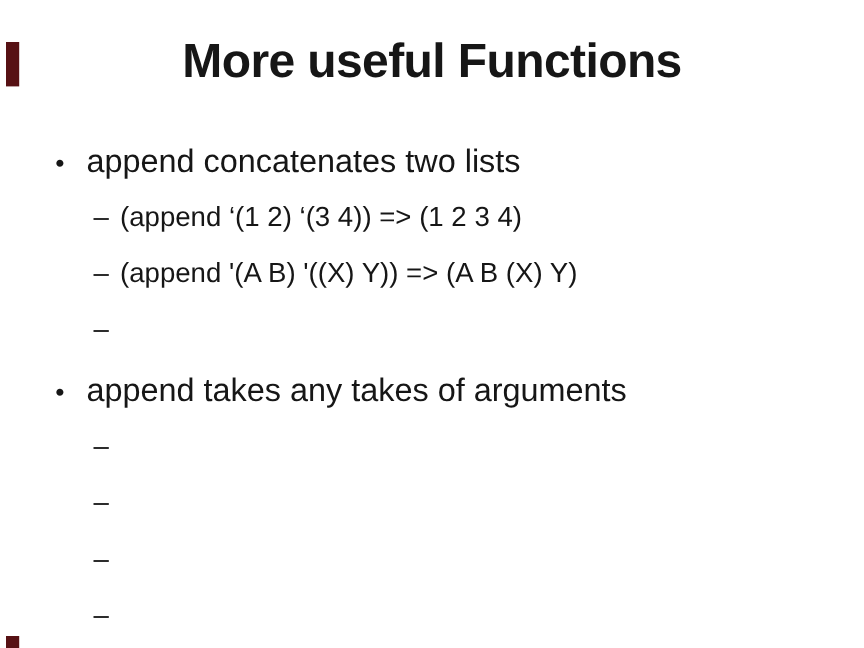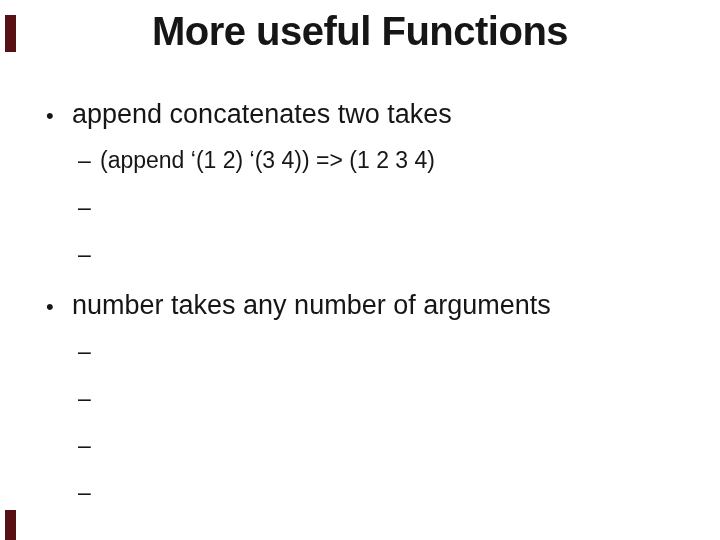--- a/index.html
+++ b/index.html
@@ -22,21 +22,21 @@
   }
   .corner-accent {
     position: absolute;
     left: 5px;
     width: 11px;
     background: var(--accent);
   }
   .corner-accent.top { top: 7px; height: 37px; }
   .corner-accent.bottom { bottom: 8px; height: 30px; }
   .title {
-    margin-top: 8px;
+    margin-top: 28px;
     text-align: center;
     font-size: 40px;
     line-height: 1.15;
     font-weight: bold;
     letter-spacing: -0.5px;
   }
   .content { margin-top: 44px; }
   .line {
     display: flex;
     align-items: baseline;
@@ -72,37 +72,38 @@
 <div class="slide">
   <div class="corner-accent top"></div>
   <div class="corner-accent bottom"></div>
 
   <h1 class="title">More useful Functions</h1>
 
   <div class="content">
 
     <div class="line l1">
       <span class="marker">•</span>
-      <span>append concatenates two takes</span>
+      <span>append concatenates two lists</span>
     </div>
 
     <div class="line l2 first">
       <span class="marker">–</span>
       <span>(append ‘(1 2) ‘(3 4)) =&gt; (1 2 3 4)</span>
     </div>
     <div class="line l2">
       <span class="marker">–</span>
+      <span>(append '(A B) '((X) Y)) =&gt; (A B (X) Y)</span>
     </div>
     <div class="line l2">
       <span class="marker">–</span>
     </div>
 
     <div class="line l1 group2">
       <span class="marker">•</span>
-      <span>number takes any number of arguments</span>
+      <span>append takes any takes of arguments</span>
     </div>
 
     <div class="line l2 first">
       <span class="marker">–</span>
     </div>
     <div class="line l2">
       <span class="marker">–</span>
     </div>
     <div class="line l2">
       <span class="marker">–</span>

